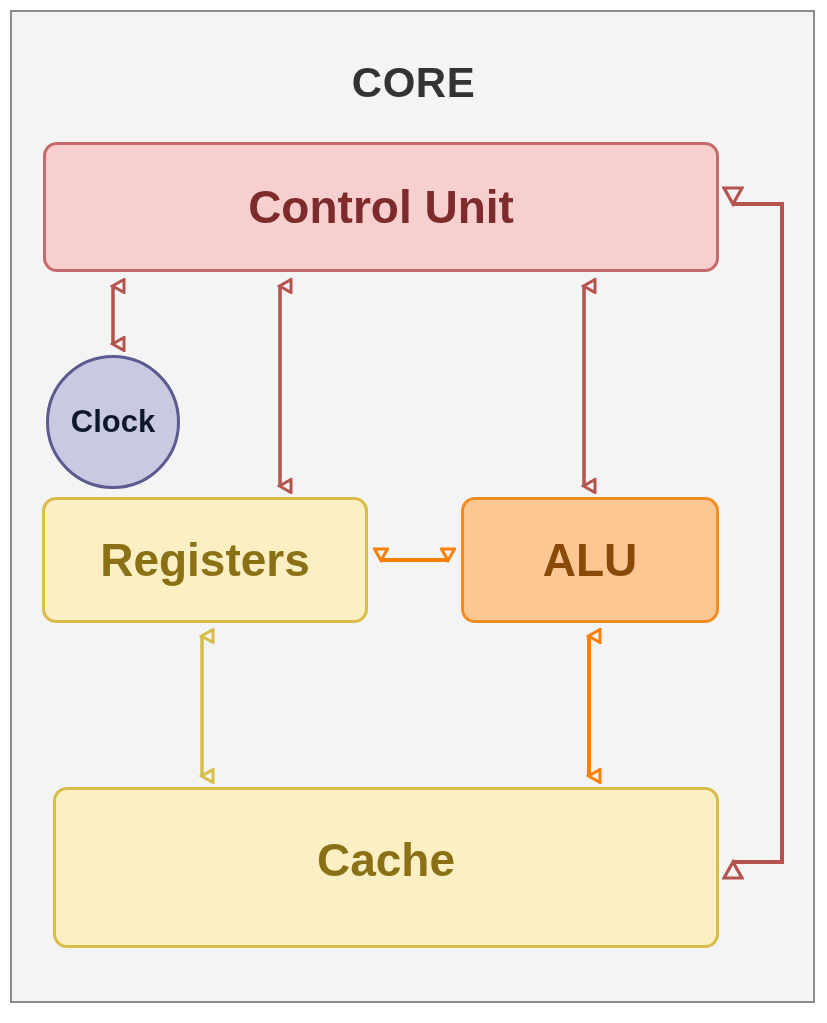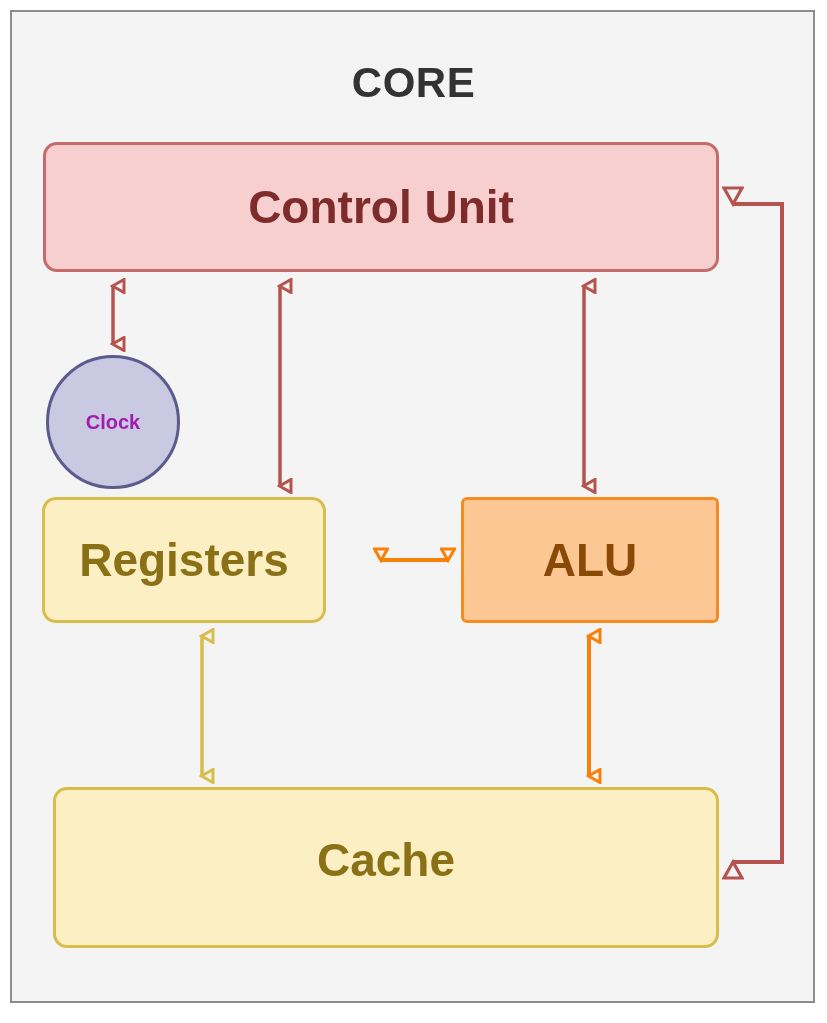--- a/index.html
+++ b/index.html
@@ -74,48 +74,48 @@
   #node-clock {
     left: 46px;
     top: 355px;
     width: 134px;
     height: 134px;
     background: #c9c9e2;
     border: 3px solid #5b5b8f;
     border-radius: 50%;
   }
   #node-clock .node-title {
-    font-size: 20px;
-    color: #a21caf;
+    font-size: 31px;
+    color: #0f172a;
   }
 
   
   #node-registers {
     left: 42px;
     top: 497px;
-    width: 284px;
+    width: 326px;
     height: 126px;
     background: #fcefc4;
     border: 3px solid #d8bd4a;
     border-radius: 14px;
   }
   #node-registers .node-title {
     font-size: 46px;
     color: #8a7115;
   }
 
   
   #node-alu {
     left: 461px;
     top: 497px;
     width: 258px;
     height: 126px;
     background: #fcc793;
     border: 3px solid #f68c1f;
-    border-radius: 6px;
+    border-radius: 14px;
   }
   #node-alu .node-title {
     font-size: 46px;
     color: #8a4a07;
   }
 
   
   #node-cache {
     left: 53px;
     top: 787px;

